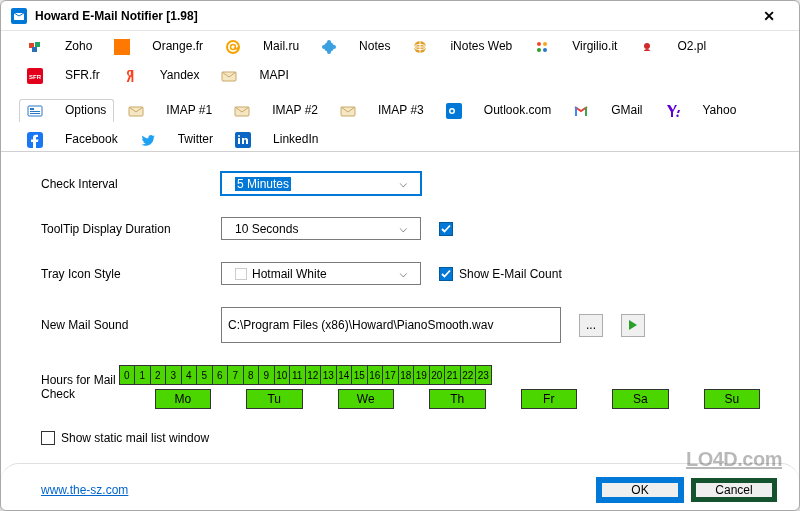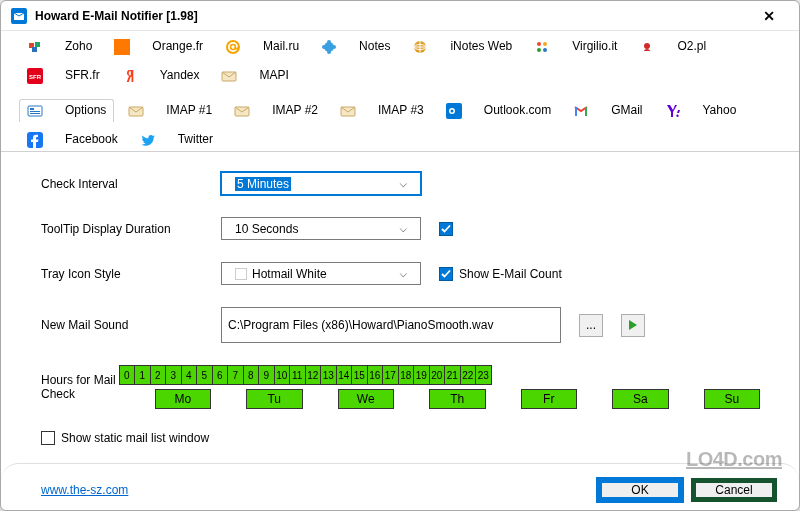--- a/index.html
+++ b/index.html
@@ -250,20 +250,31 @@
         </span>
         <span>Facebook</span>
       </div>
       <div class="tab">
         <span class="ticon">
           <svg width="16" height="16" viewBox="0 0 16 16">
             <path d="M15 4.3c-.5.2-1 .4-1.5.4.5-.3 1-.8 1.2-1.4-.5.3-1.1.5-1.7.6C12.5 3.4 11.8 3 11 3c-1.5 0-2.7 1.2-2.7 2.7 0 .2 0 .4.1.6C6 6.2 3.9 5.1 2.5 3.4c-.2.4-.4.9-.4 1.4 0 .9.5 1.8 1.2 2.2-.4 0-.9-.1-1.2-.3 0 1.3.9 2.4 2.2 2.7-.2.1-.5.1-.7.1-.2 0-.4 0-.5-.1.4 1.1 1.4 1.9 2.6 1.9-1 .8-2.2 1.2-3.5 1.2H1.5c1.2.8 2.7 1.2 4.3 1.2 5.1 0 7.9-4.2 7.9-7.9v-.4c.5-.4 1-.9 1.3-1.4z" fill="#1da1f2"></path>
           </svg>
         </span>
         <span>Twitter</span>
+      </div>
+      <div class="tab">
+        <span class="ticon">
+          <svg width="16" height="16" viewBox="0 0 16 16">
+            <rect width="16" height="16" rx="2" fill="#0a66c2"></rect>
+            <rect x="3" y="6" width="2" height="6" fill="#fff"></rect>
+            <circle cx="4" cy="4" r="1" fill="#fff"></circle>
+            <path d="M7 6h2v1c.3-.6 1-1.1 2-1.1 1.5 0 2 1 2 2.4V12h-2V8.8c0-.7-.3-1.2-1-1.2s-1 .5-1 1.2V12H7V6z" fill="#fff"></path>
+          </svg>
+        </span>
+        <span>LinkedIn</span>
       </div>
     </div>
 
   <div class="content">
 
     <div class="row">
       <div class="label">Check Interval</div>
       <div class="control-area">
         <div class="select focused">
           <span class="sel-text highlighted">5 Minutes</span>

